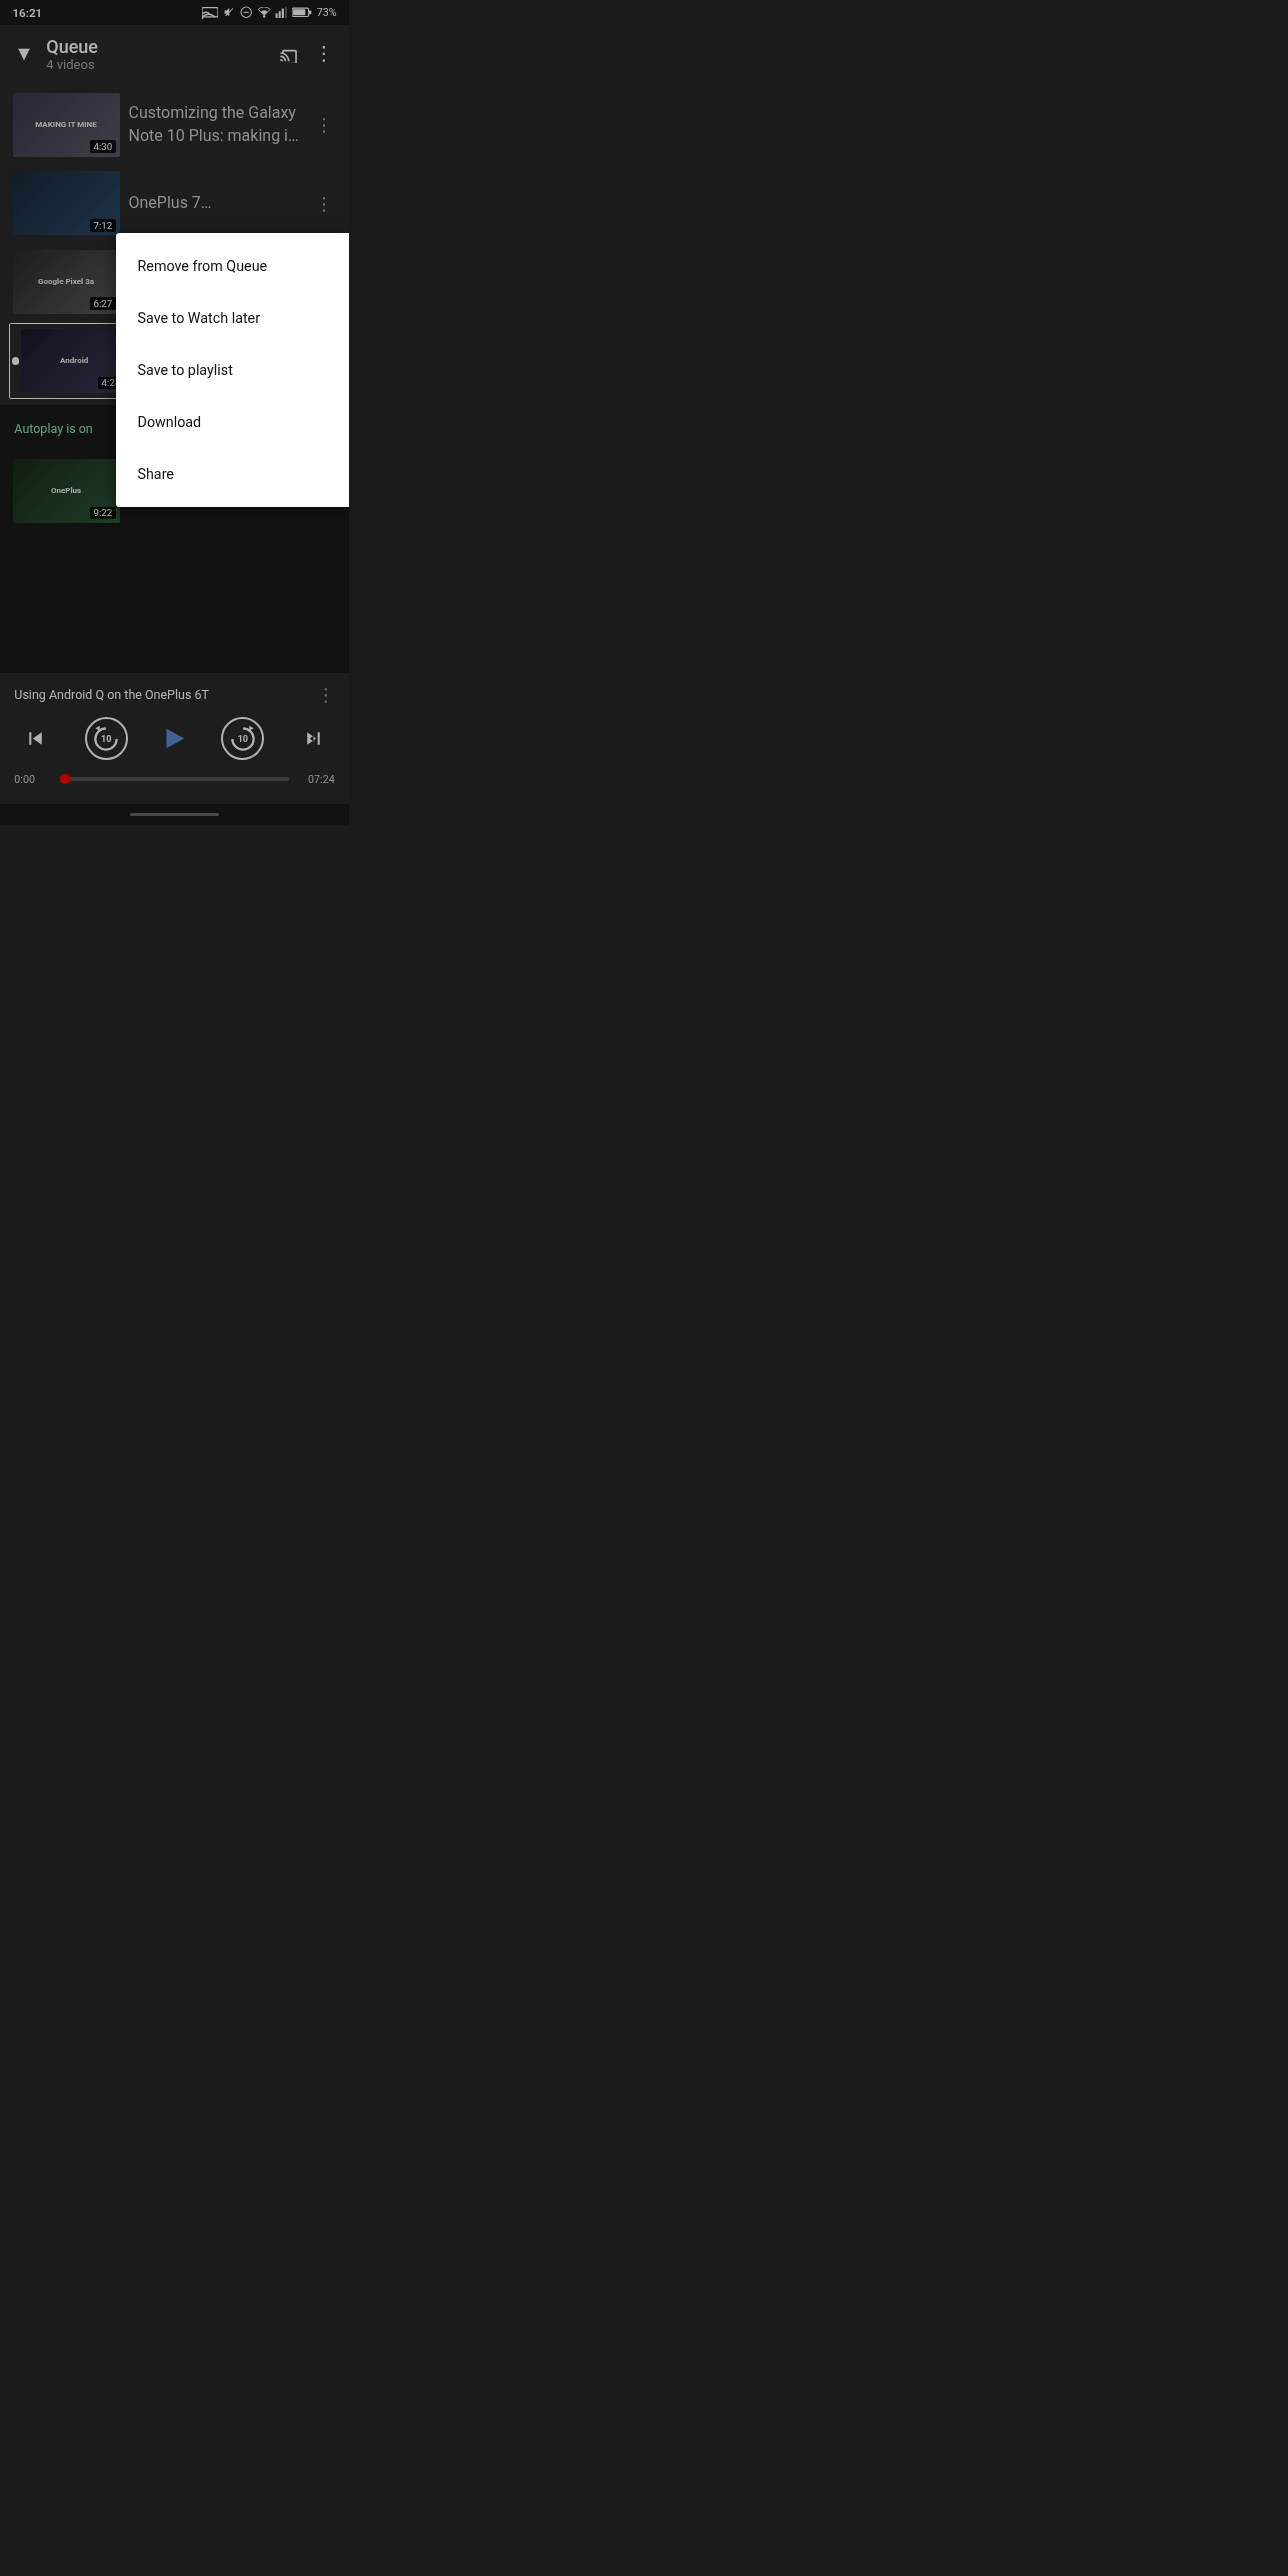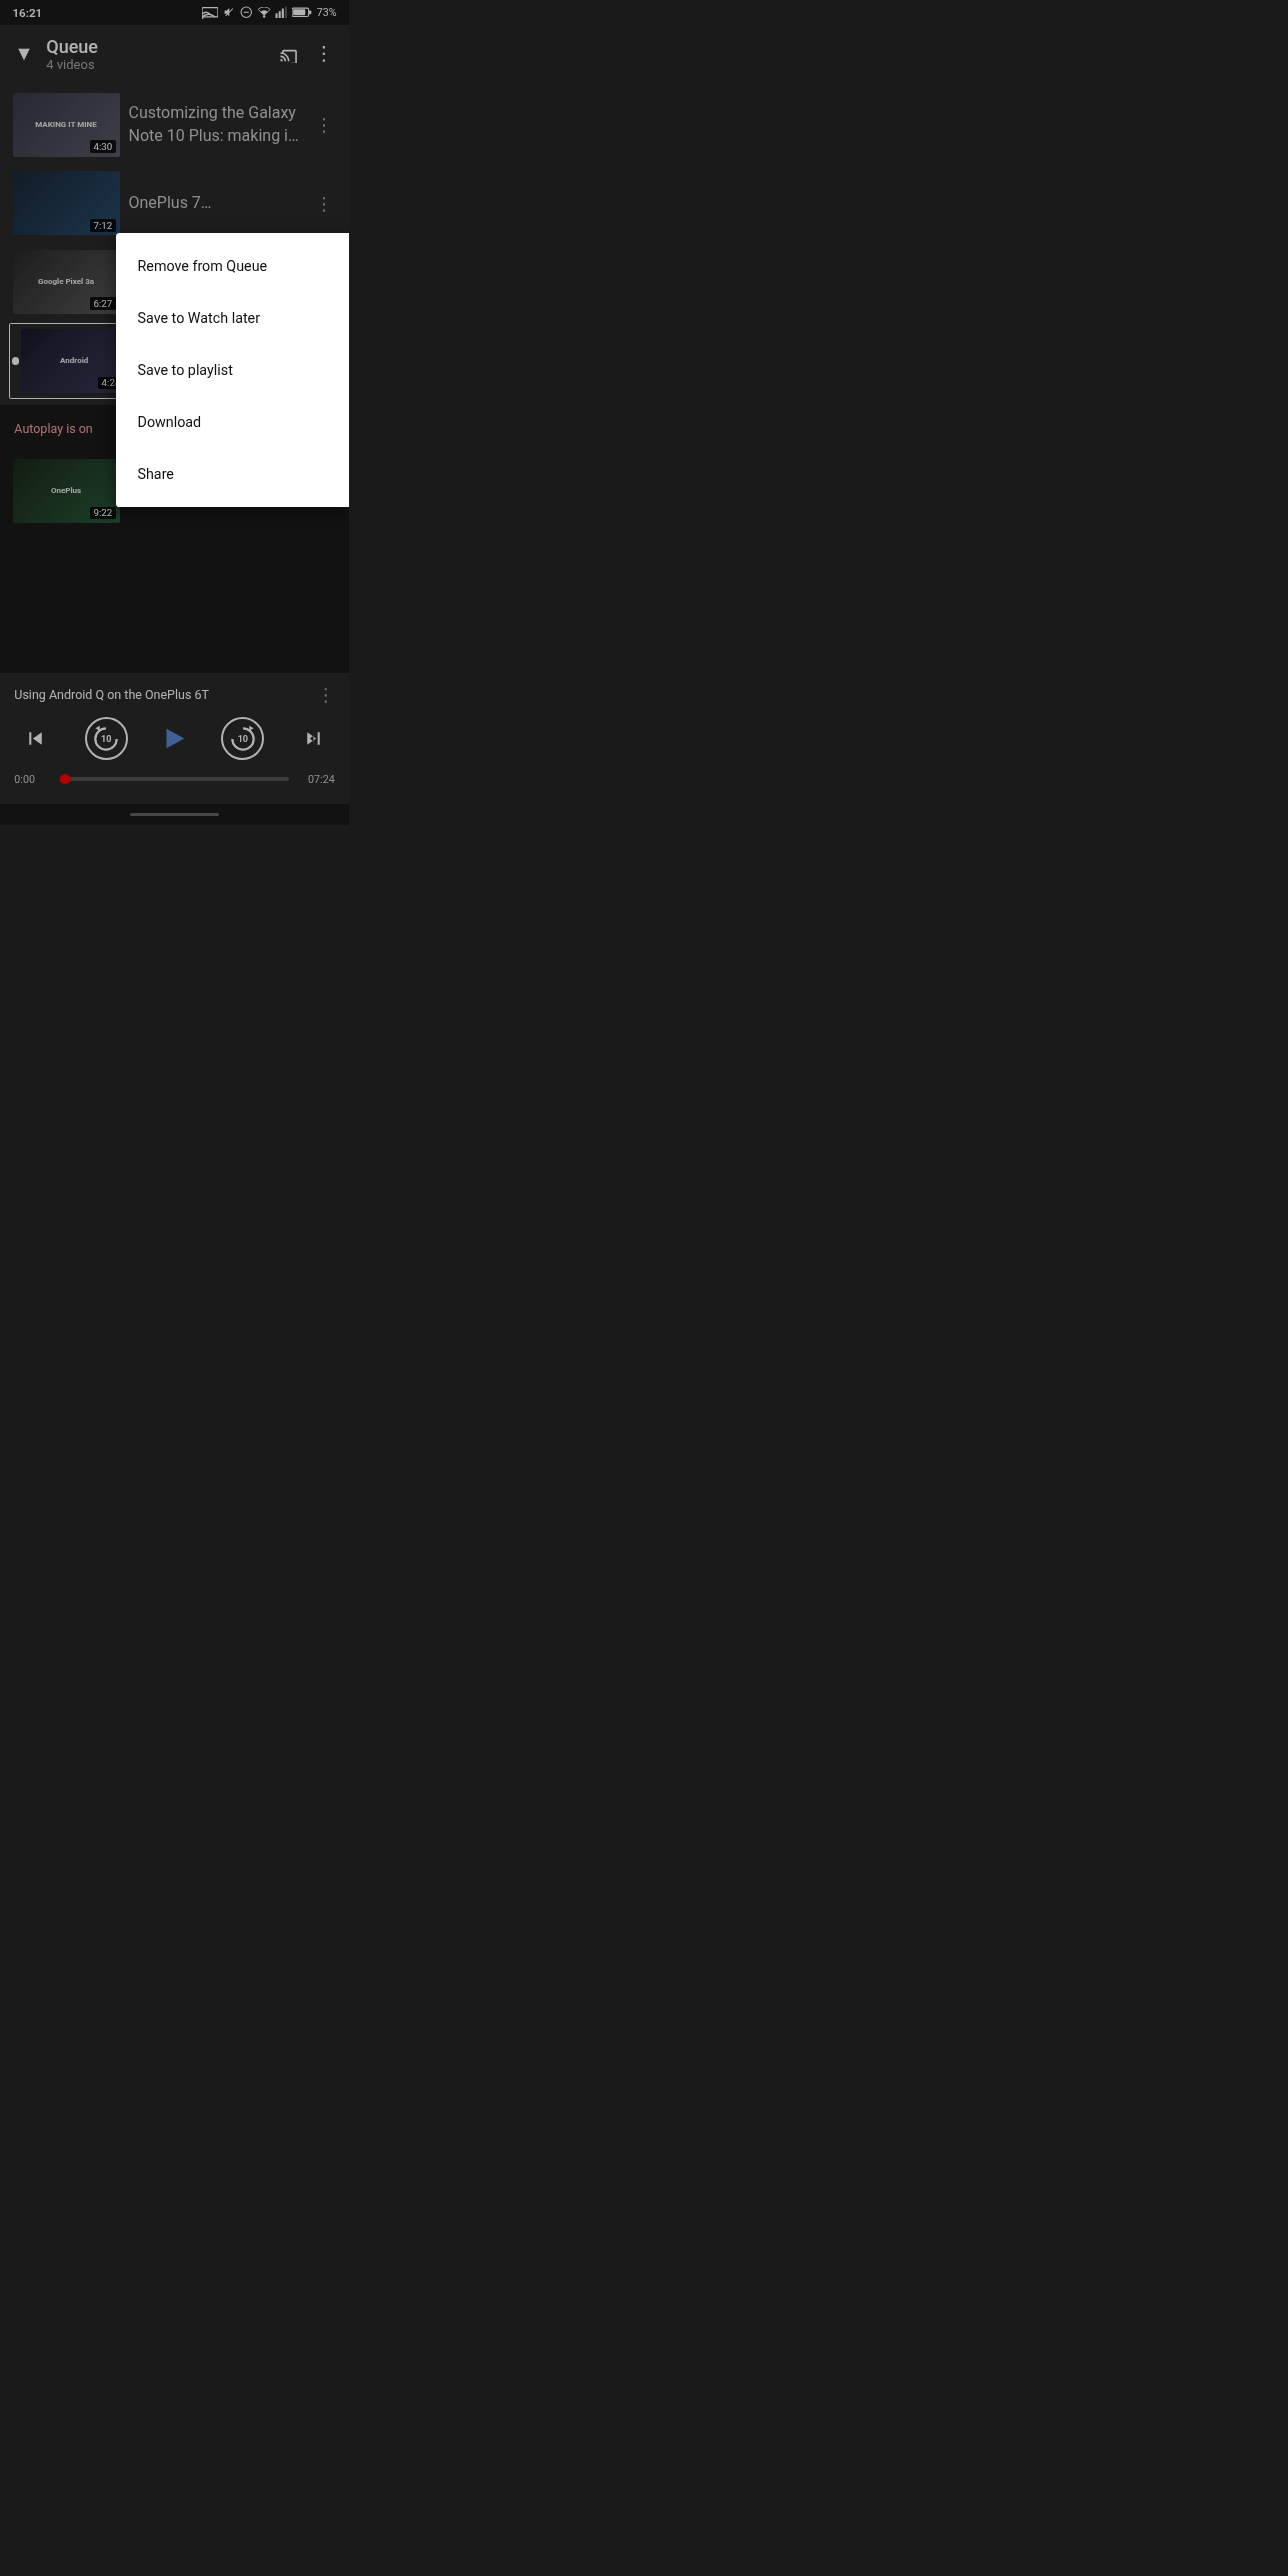--- a/index.html
+++ b/index.html
@@ -173,21 +173,21 @@
     .autoplay-bar {
       background: #1a1a1a;
       display: flex;
       align-items: center;
       justify-content: space-between;
       padding: 9px 14.3px;
       height: 47px;
     }
     .autoplay-label {
       font-size: 12.5px;
-      color: #fca5a5;
+      color: #86efac;
     }
     .toggle-btn {
       width: 39px;
       height: 21.5px;
       background: #1565c0;
       border-radius: 10.7px;
       position: relative;
     }
     .toggle-knob {
       width: 18px;

